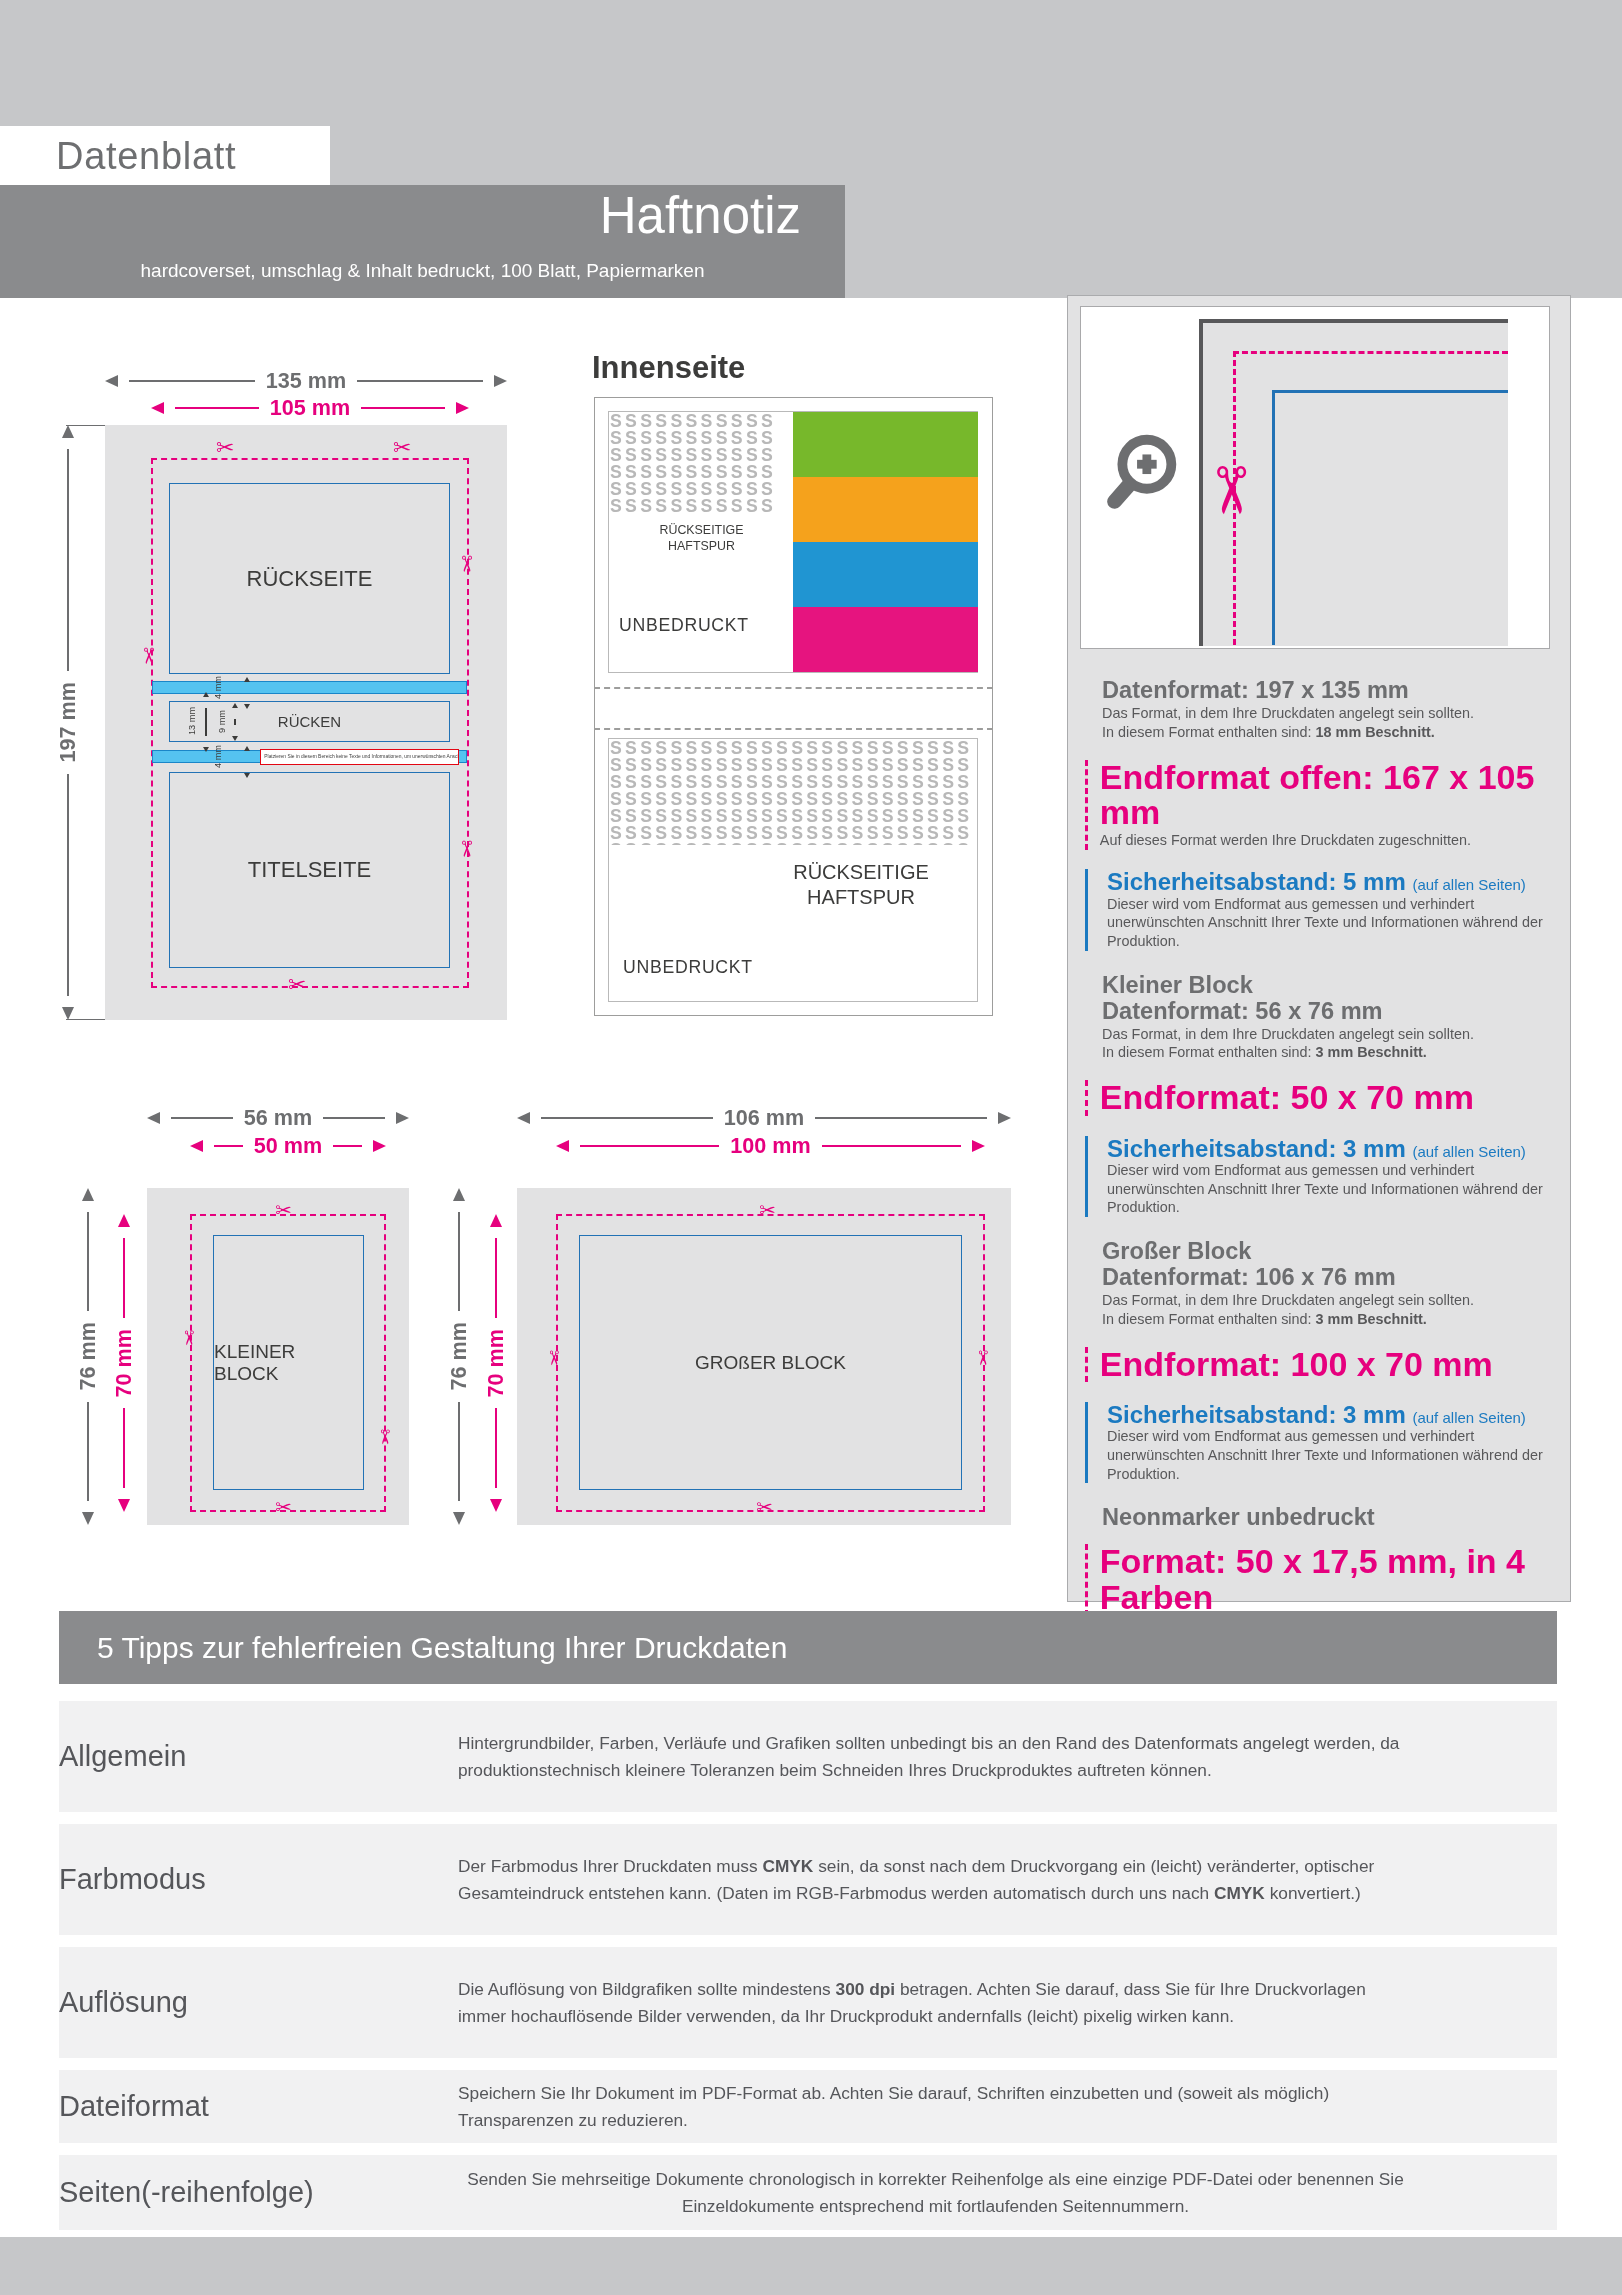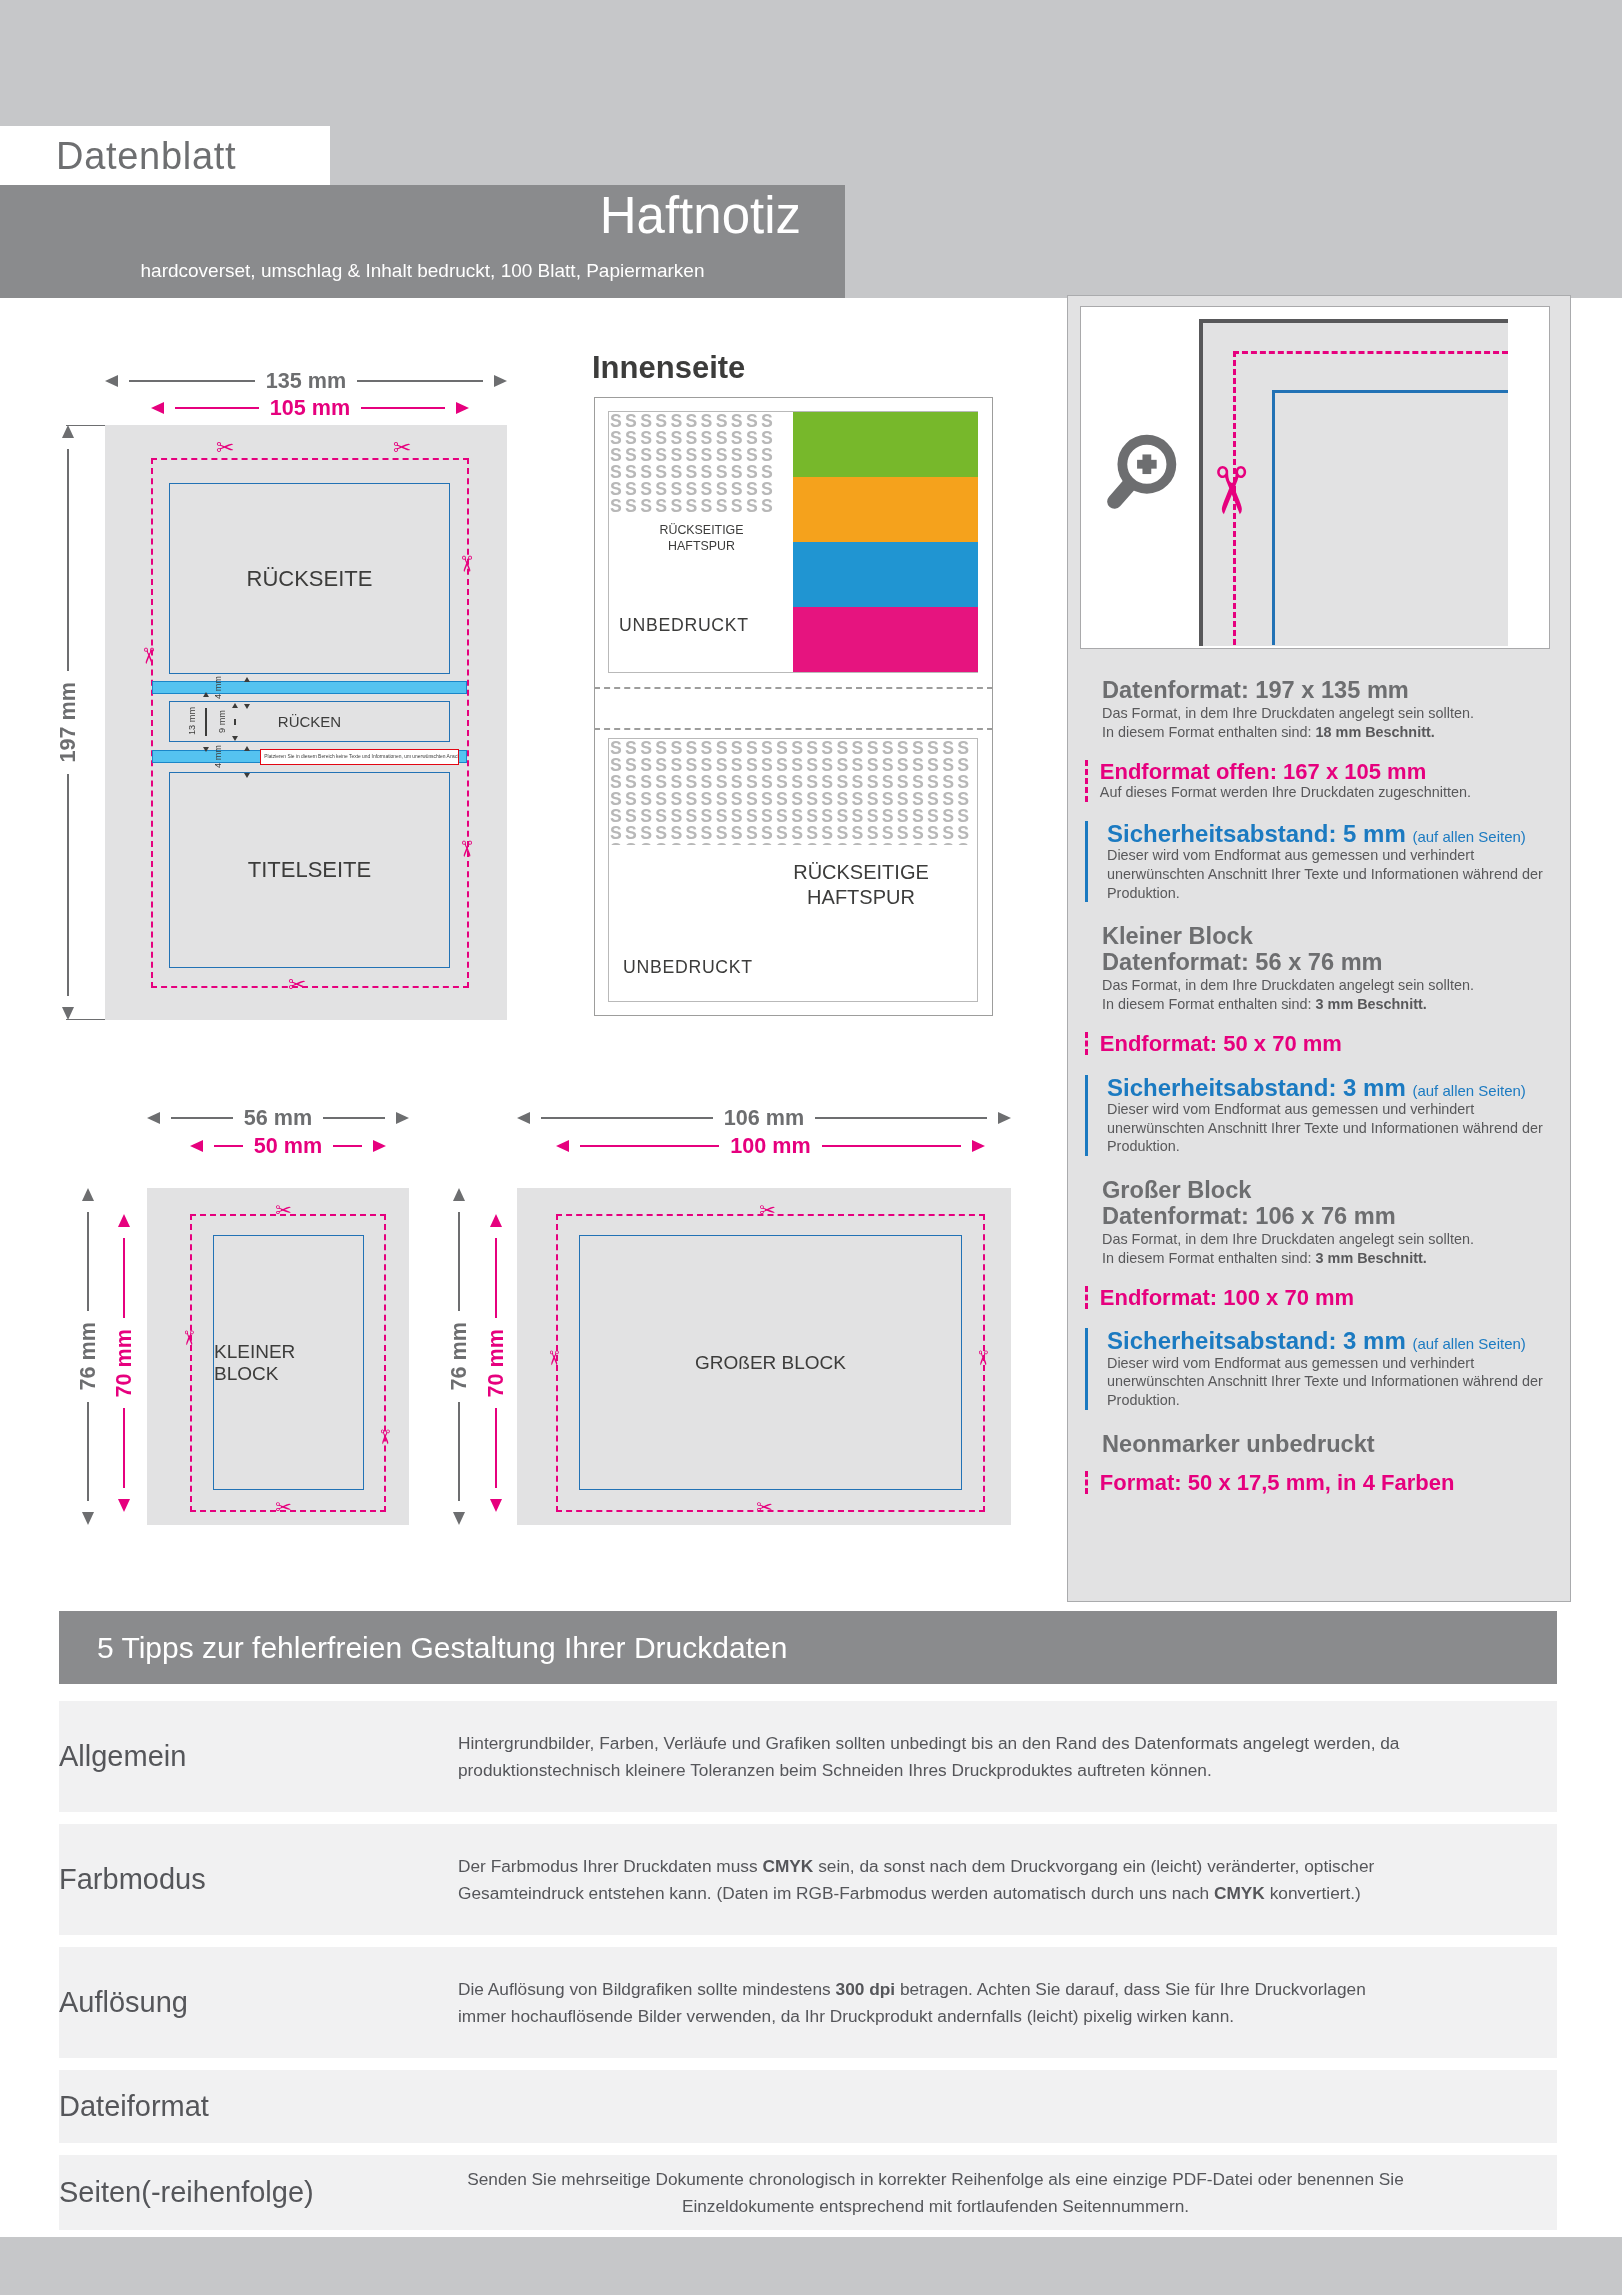--- a/index.html
+++ b/index.html
@@ -55,21 +55,21 @@
   .haft{color:var(--dark);white-space:pre-line;text-align:center}
   .unbedruckt{color:var(--dark);font-size:17.7px;letter-spacing:0.7px}
   .foldline{border-top:2px dashed #9d9d9c;height:0}
   
   .panel{left:1067px;top:295px;width:504px;height:1307px;background:#e2e2e3;border:1.3px solid #aaabad;box-sizing:border-box}
   .whitebox{left:1080px;top:306px;width:470px;height:343px;background:#fff;border:1.3px solid #a9a9ab;box-sizing:border-box}
   .ptext{left:1102px;top:678px;width:457px}
   .ph{font-size:23.6px;font-weight:700;color:var(--dimgray);line-height:1.1}
   .pbody{font-size:14.4px;color:#58585a;line-height:1.3;white-space:pre-line}
   .sec-end{border-left:3.9px dashed var(--magenta);padding-left:11.8px;margin-left:-17px}
-  .sec-end .ph{color:var(--magenta);font-size:22px;line-height:1.05}
+  .sec-end .ph{color:var(--magenta);font-size:34px;line-height:1.05}
   .sec-safe{border-left:3.9px solid var(--blue);padding-left:19px;margin-left:-17px}
   .sec-safe .ph{color:var(--blue);font-size:24px;line-height:1.05}
   .suffix{font-size:15px;font-weight:400}
   .mt-xs{margin-top:13px}.mt-s{margin-top:15.7px}.mt-m{margin-top:18.3px}.mt-b{margin-top:19.6px}.mt-l{margin-top:22px}
   
   .banner{left:59px;top:1611px;width:1498px;height:73px;background:#8a8b8d;display:flex;align-items:center}
   .banner span{color:#fff;font-size:30px;padding-left:38px}
   .tiprow{position:absolute;left:59px;width:1498px;background:#f1f1f2;display:flex;align-items:center;box-sizing:border-box}
   .tiprow .tlabel{width:399px;font-size:29px;color:#55565a;flex:none;box-sizing:border-box}
   .tiprow .ttext{flex:1;max-width:955px;padding-right:39px;font-size:17.3px;line-height:1.56;color:#55565a}
@@ -349,20 +349,21 @@
 <div class="tiprow" style="top:1824px;height:111px">
   <div class="tlabel">Farbmodus</div>
   <div class="ttext" style="white-space: pre-line;">Der Farbmodus Ihrer Druckdaten muss <b>CMYK</b> sein, da sonst nach dem Druckvorgang ein (leicht) veränderter, optischer Gesamteindruck entstehen kann. (Daten im RGB-Farbmodus werden automatisch durch uns nach <b>CMYK</b> konvertiert.)</div>
 </div>
 <div class="tiprow" style="top:1947px;height:111px">
   <div class="tlabel">Auflösung</div>
   <div class="ttext" style="white-space: pre-line;">Die Auflösung von Bildgrafiken sollte mindestens <b>300 dpi</b> betragen. Achten Sie darauf, dass Sie für Ihre Druckvorlagen immer hochauflösende Bilder verwenden, da Ihr Druckprodukt andernfalls (leicht) pixelig wirken kann.</div>
 </div>
 <div class="tiprow" style="top:2070px;height:73px">
   <div class="tlabel">Dateiformat</div>
+  <div class="ttext" style="white-space: pre-line;">Speichern Sie Ihr Dokument im PDF-Format ab. Achten Sie darauf, Schriften einzubetten und (soweit als möglich) Transparenzen zu reduzieren.</div>
 </div>
 <div class="tiprow" style="top:2155px;height:75px">
   <div class="tlabel">Seiten(-reihenfolge)</div>
   <div class="ttext" style="white-space: pre-line; text-align: center;">Senden Sie mehrseitige Dokumente chronologisch in korrekter Reihenfolge als eine einzige PDF-Datei oder benennen Sie Einzeldokumente entsprechend mit fortlaufenden Seitennummern.</div>
 </div>
 
 <div class="abs footer"></div>
 
 
 </body></html>

